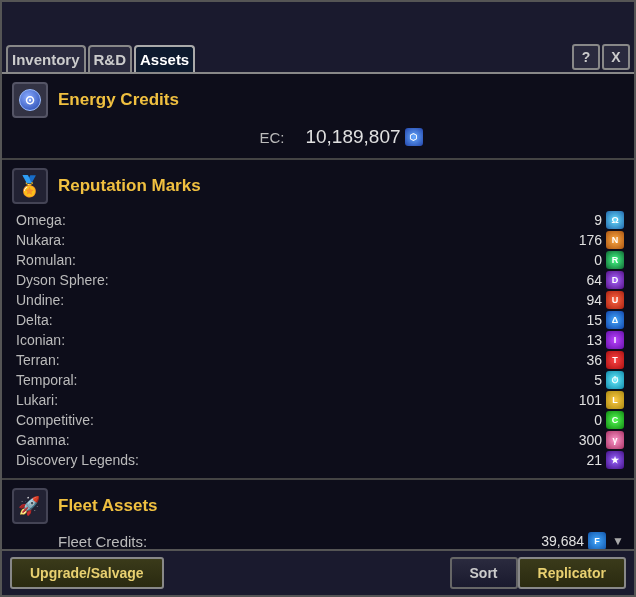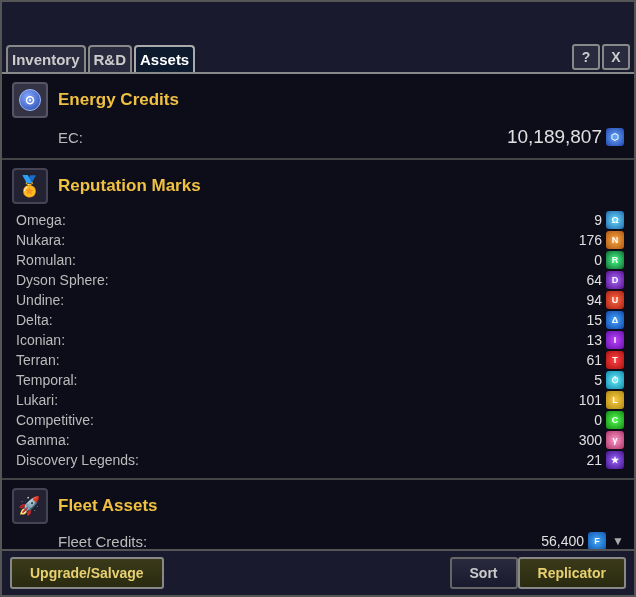--- a/index.html
+++ b/index.html
@@ -144,21 +144,21 @@
       color: #e0e0e0;
       font-size: 14px;
       text-align: right;
       min-width: 60px;
     }
 
     
     .ec-row {
       display: flex;
       align-items: center;
-      justify-content: space-between;
+      justify-content: center;
       padding: 2px 0;
       color: #bbb;
       font-size: 15px;
       padding-left: 46px;
       gap: 21px;
     }
 
     .ec-value-wrap {
       display: flex;
       align-items: center;
@@ -380,21 +380,21 @@
             <span class="row-label">Iconian:</span>
             <div class="row-value-wrap">
               <span class="row-value">13</span>
               <span class="ri ri-iconian">I</span>
             </div>
           </div>
 
           <div class="row">
             <span class="row-label">Terran:</span>
             <div class="row-value-wrap">
-              <span class="row-value">61</span>
+              <span class="row-value">36</span>
               <span class="ri ri-terran">T</span>
             </div>
           </div>
 
           <div class="row">
             <span class="row-label">Temporal:</span>
             <div class="row-value-wrap">
               <span class="row-value">5</span>
               <span class="ri ri-temporal">⏱</span>
             </div>
@@ -436,21 +436,21 @@
       </div>
 
       <div class="section">
         <div class="section-header">
           <div class="icon-fleet">🚀</div>
           <span class="section-title">Fleet Assets</span>
         </div>
         <div class="fleet-row">
           <span class="row-label">Fleet Credits:</span>
           <div class="row-value-wrap">
-            <span class="row-value">56,400</span>
+            <span class="row-value">39,684</span>
             <span class="ri ri-fleet">F</span>
             <span style="color:#aaa; font-size:12px; margin-left:2px;">▼</span>
           </div>
         </div>
       </div>
 
     </div>
   </div>
 
   <div class="bottom-bar">

